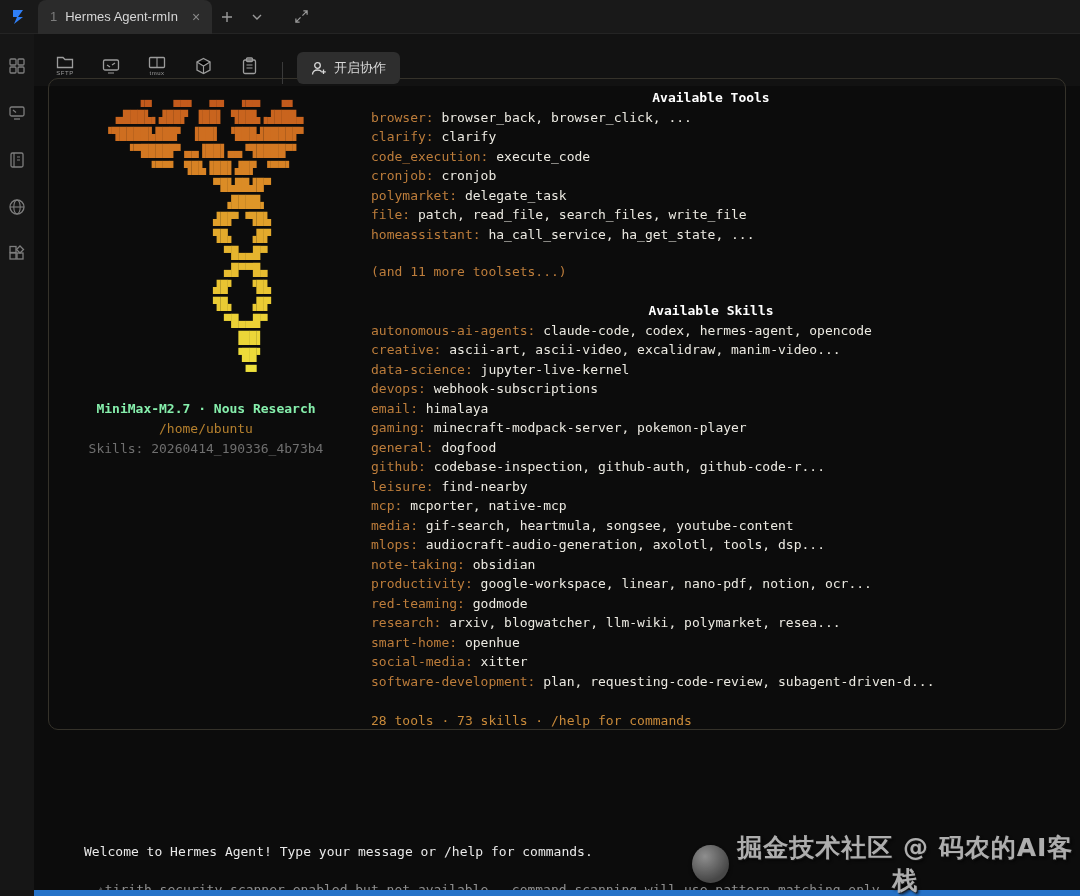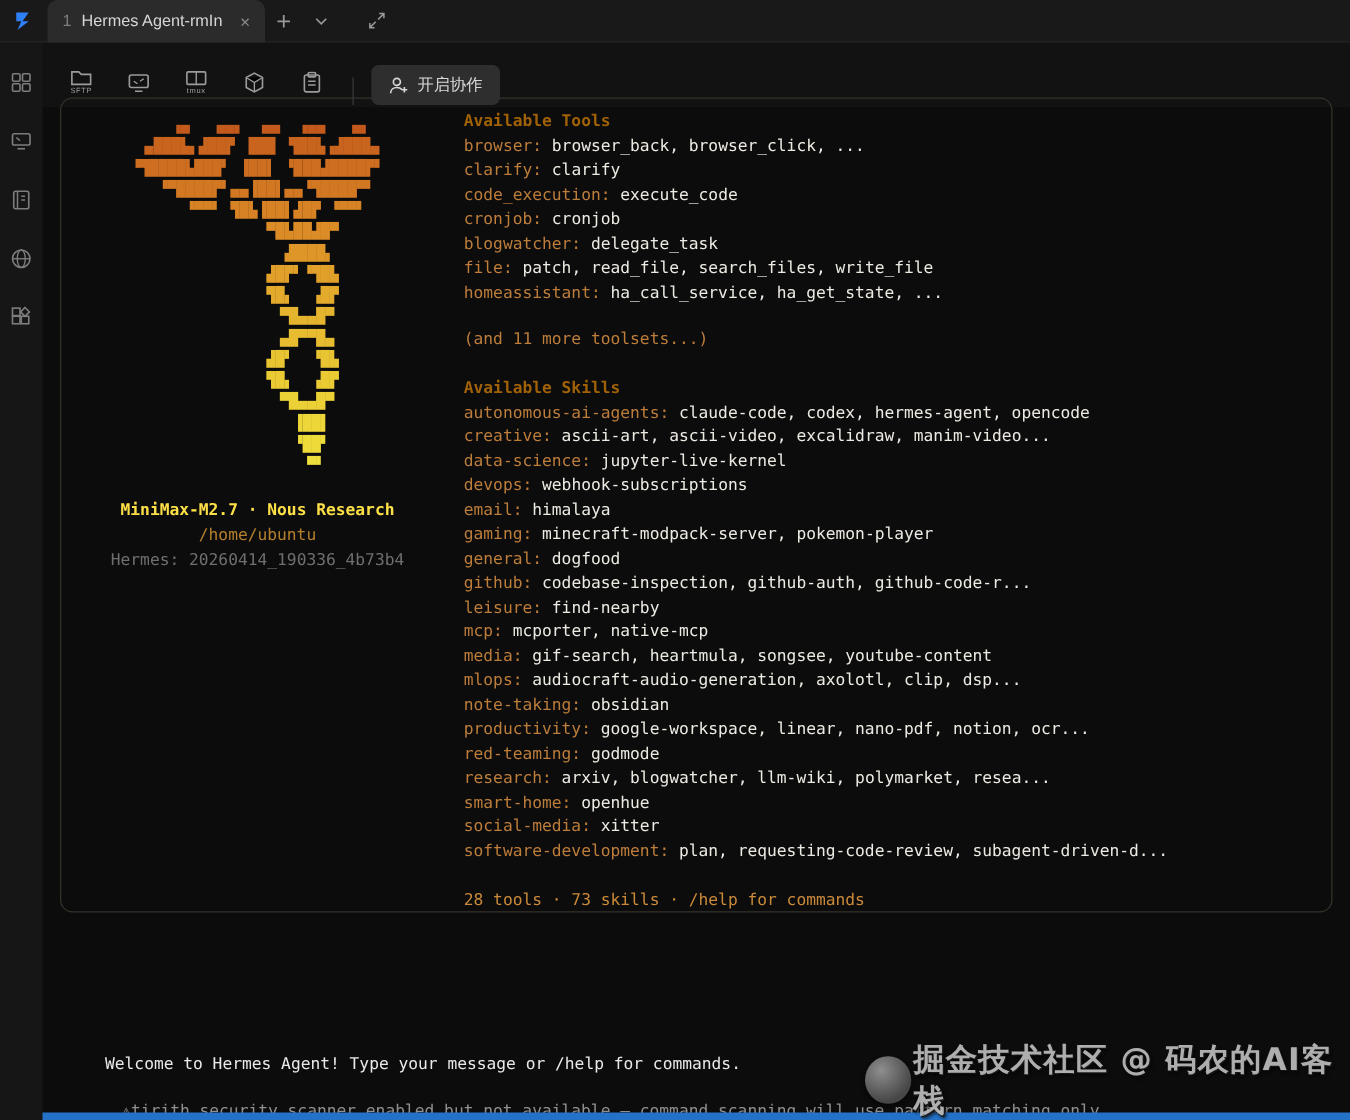--- a/index.html
+++ b/index.html
@@ -33,41 +33,41 @@
   .tool-sep { width:1px; height:22px; background:#3a3a3a; margin:0 6px; }
   .collab-btn { display:flex; align-items:center; gap:7px; background:#2e2e2e; border-radius:6px;
                 padding:7px 14px; color:#d8d8d8; font-size:13px; font-family:"Liberation Sans",sans-serif; cursor:pointer; }
 
   
   .terminal { position:absolute; top:86px; left:34px; right:0; bottom:0; background:#0c0c0c; }
   .intro-box { position:absolute; left:14px; top:-8px; width:1018px; height:652px;
                border:1px solid #35322a; border-radius:10px; padding:9px 14px; display:flex; gap:22px; }
   .left-col { width:286px; display:flex; flex-direction:column; align-items:center; }
   .ascii-art { font-size:12px; line-height:17px; white-space:pre; text-align:center; margin-top:4px; }
-  .model-line { margin-top:18px; color:#fde047; font-weight:bold; font-size:13px; line-height:20px; }
+  .model-line { margin-top:18px; color:#86efac; font-weight:bold; font-size:13px; line-height:20px; }
   .home-line  { color:#b5802e; font-size:13px; line-height:20px; }
   .session-line { color:#6f6f6f; font-size:13px; line-height:20px; }
   .right-col { flex:1; font-size:13px; line-height:19.5px; }
-  .t-heading { color:#a16207; font-weight:bold; }
+  .t-heading { color:#ffffff; font-weight:bold;text-align:center; }
   .tline { white-space:pre-wrap; }
   .tlabel { color:#bd7d3b; }
   .tvalue { color:#eceae2; }
   .t-more { color:#bd7d3b;margin-top:18px; }
   .t-blank { height:19.5px; }
   .t-summary { color:#c98a3a; }
 
   
   .welcome { position:absolute; left:50px; top:758px; color:#e9e9e9; font-size:13px; }
   .warning { position:absolute; left:63px; top:796px; color:#8f8f8f; font-size:13px; }
 
   .bottombar { position:absolute; left:0; bottom:0; width:1080px; height:6px; background:#2472c8; }
 
   
   .watermark { position:absolute; left:692px; top:831px; display:flex; align-items:center; gap:2px;
-               opacity:.92; z-index:6; pointer-events:none; }
+               opacity:.92; z-index:6; pointer-events:none;text-align:center; }
   .wm-icon { width:38px; height:38px; border-radius:50%;
              background:radial-gradient(circle at 35% 30%, #9a9a9a, #4c4c4c 70%);
              box-shadow:0 2px 4px rgba(0,0,0,.6); }
   .wm-text { color:#bcbcbc; font-size:25px; font-weight:bold; font-family:"DejaVu Sans",sans-serif;
              text-shadow:1px 1px 0 #1a1a1a, 2px 2px 3px rgba(0,0,0,.8); letter-spacing:1px; }
 
   svg { display:block; }
 </style>
 </head>
 <body>
@@ -186,49 +186,49 @@
   </div>
 </div>
 
 <div class="terminal">
 
   <div class="intro-box">
     <div class="left-col">
       <div class="ascii-art" id="ascii-art"><div style="color: rgb(195, 90, 28);">   ▗▄   ▄▄▖  ▄▄  ▗▄▄   ▄▖</div><div style="color: rgb(201, 100, 30);"> ▄███▙▖▟██▛ ▐██▌ ▜██▙▗▟███▄</div><div style="color: rgb(206, 110, 32);">▝▜████▙███▘ ▐██▌ ▝███▟████▛▘</div><div style="color: rgb(211, 120, 34);">  ▝▀████▛▘▄▄▐██▌▄▄▝▜████▀▘</div><div style="color: rgb(215, 130, 36);">    ▝▀▀▘ ▜█▙▐██▌▟█▛ ▝▀▀▘</div><div style="color: rgb(219, 140, 38);">          ▀█▙██▟█▀</div><div style="color: rgb(222, 150, 40);">           ▗████▖</div><div style="color: rgb(225, 160, 42);">          ▟█▛▘▝▜█▙</div><div style="color: rgb(227, 170, 44);">          ▜█▖  ▗█▛</div><div style="color: rgb(229, 180, 46);">           ▀█▄▄█▀</div><div style="color: rgb(231, 188, 48);">           ▄█▀▀█▄</div><div style="color: rgb(233, 196, 50);">          ▟█▘  ▝█▙</div><div style="color: rgb(234, 203, 52);">          ▜█▖  ▗█▛</div><div style="color: rgb(235, 209, 54);">           ▀█▄▄█▀</div><div style="color: rgb(236, 214, 56);">            ▐██▌</div><div style="color: rgb(237, 219, 58);">            ▝██▘</div><div style="color: rgb(238, 224, 60);">             ▀▘</div></div>
       <div class="model-line">MiniMax-M2.7 · Nous Research</div>
       <div class="home-line">/home/ubuntu</div>
-      <div class="session-line">Hermes: 20260414_190336_4b73b4</div>
+      <div class="session-line">Skills: 20260414_190336_4b73b4</div>
     </div>
     <div class="right-col">
       <div class="t-heading">Available Tools</div>
       <div id="tools-list">
           <div class="tline"><span class="tlabel">browser: </span><span class="tvalue">browser_back, browser_click, ...</span></div>
           <div class="tline"><span class="tlabel">clarify: </span><span class="tvalue">clarify</span></div>
           <div class="tline"><span class="tlabel">code_execution: </span><span class="tvalue">execute_code</span></div>
           <div class="tline"><span class="tlabel">cronjob: </span><span class="tvalue">cronjob</span></div>
-          <div class="tline"><span class="tlabel">blogwatcher: </span><span class="tvalue">delegate_task</span></div>
+          <div class="tline"><span class="tlabel">polymarket: </span><span class="tvalue">delegate_task</span></div>
           <div class="tline"><span class="tlabel">file: </span><span class="tvalue">patch, read_file, search_files, write_file</span></div>
           <div class="tline"><span class="tlabel">homeassistant: </span><span class="tvalue">ha_call_service, ha_get_state, ...</span></div>
         </div>
       <div class="t-more">(and 11 more toolsets...)</div>
       <div class="t-blank"></div>
       <div class="t-heading">Available Skills</div>
       <div id="skills-list">
           <div class="tline"><span class="tlabel">autonomous-ai-agents: </span><span class="tvalue">claude-code, codex, hermes-agent, opencode</span></div>
           <div class="tline"><span class="tlabel">creative: </span><span class="tvalue">ascii-art, ascii-video, excalidraw, manim-video...</span></div>
           <div class="tline"><span class="tlabel">data-science: </span><span class="tvalue">jupyter-live-kernel</span></div>
           <div class="tline"><span class="tlabel">devops: </span><span class="tvalue">webhook-subscriptions</span></div>
           <div class="tline"><span class="tlabel">email: </span><span class="tvalue">himalaya</span></div>
           <div class="tline"><span class="tlabel">gaming: </span><span class="tvalue">minecraft-modpack-server, pokemon-player</span></div>
           <div class="tline"><span class="tlabel">general: </span><span class="tvalue">dogfood</span></div>
           <div class="tline"><span class="tlabel">github: </span><span class="tvalue">codebase-inspection, github-auth, github-code-r...</span></div>
           <div class="tline"><span class="tlabel">leisure: </span><span class="tvalue">find-nearby</span></div>
           <div class="tline"><span class="tlabel">mcp: </span><span class="tvalue">mcporter, native-mcp</span></div>
           <div class="tline"><span class="tlabel">media: </span><span class="tvalue">gif-search, heartmula, songsee, youtube-content</span></div>
-          <div class="tline"><span class="tlabel">mlops: </span><span class="tvalue">audiocraft-audio-generation, axolotl, clip, dsp...</span></div>
+          <div class="tline"><span class="tlabel">mlops: </span><span class="tvalue">audiocraft-audio-generation, axolotl, tools, dsp...</span></div>
           <div class="tline"><span class="tlabel">note-taking: </span><span class="tvalue">obsidian</span></div>
           <div class="tline"><span class="tlabel">productivity: </span><span class="tvalue">google-workspace, linear, nano-pdf, notion, ocr...</span></div>
           <div class="tline"><span class="tlabel">red-teaming: </span><span class="tvalue">godmode</span></div>
           <div class="tline"><span class="tlabel">research: </span><span class="tvalue">arxiv, blogwatcher, llm-wiki, polymarket, resea...</span></div>
           <div class="tline"><span class="tlabel">smart-home: </span><span class="tvalue">openhue</span></div>
           <div class="tline"><span class="tlabel">social-media: </span><span class="tvalue">xitter</span></div>
           <div class="tline"><span class="tlabel">software-development: </span><span class="tvalue">plan, requesting-code-review, subagent-driven-d...</span></div>
         </div>
       <div class="t-blank"></div>
       <div class="t-summary">28 tools · 73 skills · /help for commands</div>

